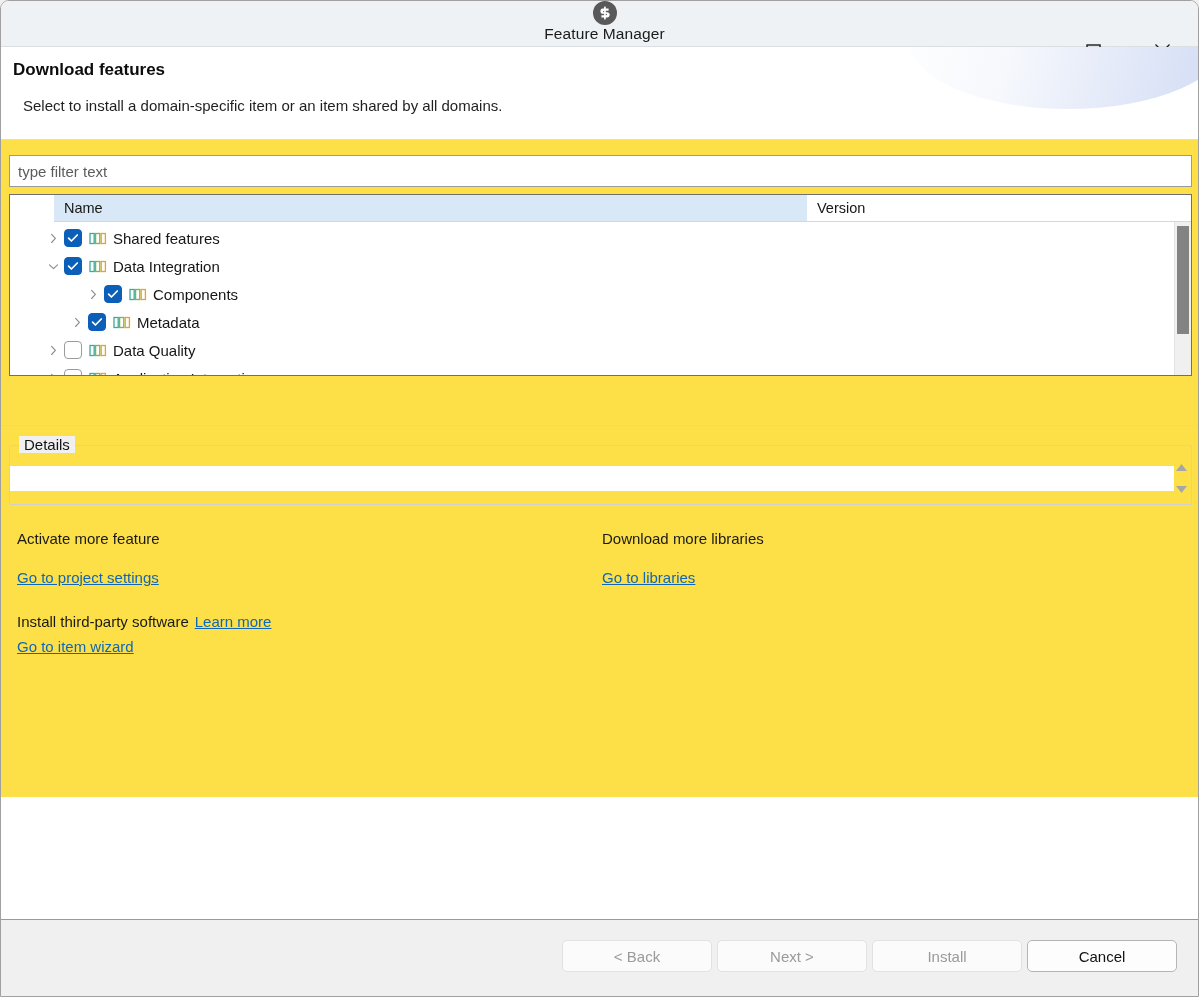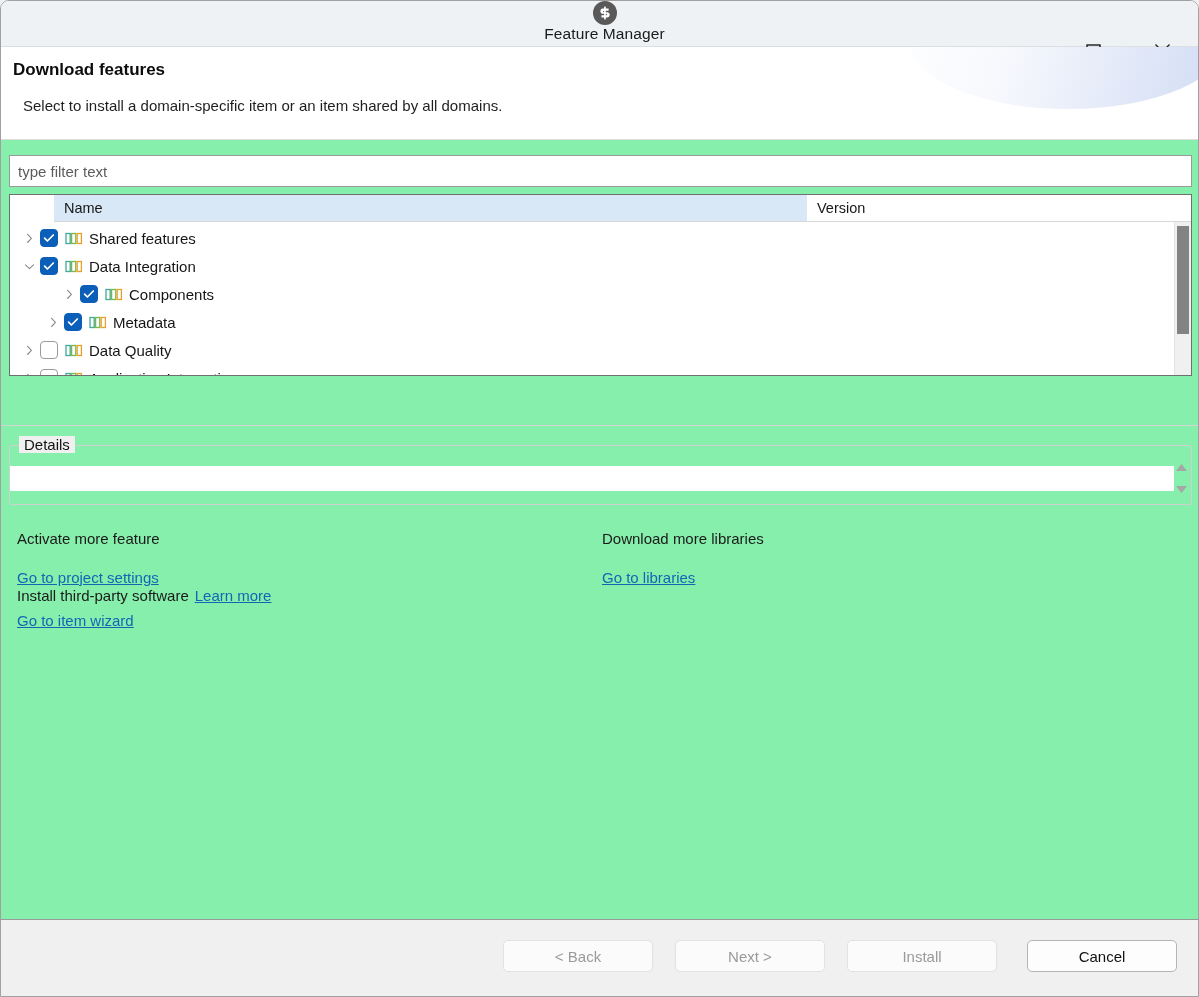--- a/index.html
+++ b/index.html
@@ -107,22 +107,22 @@
   .banner-sub {
     position: absolute;
     left: 22px; top: 50px;
     font-size: 15px;
     color: #1f1f1f;
   }
 
   
   .content {
     position: relative;
-    background: #86efac;
-    height: 858px;
+    background: #fde047;
+    height: 657px;
   }
 
   
   .filter-box {
     position: absolute;
     left: 8px; top: 15px;
     width: 1183px; height: 32px;
     background: #ffffff;
     border: 1px solid #9a9a9a;
     box-sizing: border-box;
@@ -179,20 +179,21 @@
     overflow: hidden;
     background: #ffffff;
   }
   .tree-rows { padding-top: 2px; }
   .tree-row {
     display: flex;
     align-items: center;
     height: 28px;
     padding-left: 8px;
     cursor: default;
+    margin-left: 24px;
   }
   .twisty {
     width: 22px;
     height: 28px;
     display: flex;
     align-items: center;
     justify-content: center;
     flex: none;
   }
   .twisty svg { display: block; }
@@ -303,42 +304,42 @@
     white-space: nowrap;
   }
   .lnk {
     font-size: 15px;
     color: #1267b5;
     text-decoration: underline;
     cursor: pointer;
     white-space: nowrap;
   }
   .row-gap-1 { margin-top: 22px; }
-  .row-gap-2 { }
+  .row-gap-2 { margin-top: 26px; }
   .row-gap-3 { margin-top: 8px; }
   .inline-row { display: flex; align-items: baseline; gap: 6px; }
 
   
   .footer-sep {
     position: absolute;
     left: 0; top: 918px;
     width: 1199px; height: 1px;
     background: #9a9a9a;
   }
   .footer {
     position: absolute;
     left: 0; top: 919px;
     width: 1199px; height: 77px;
     background: #f0f0f0;
   }
   .btn-row {
     position: absolute;
     right: 23px; top: 20px;
     display: flex;
-    gap: 22px;
+    gap: 5px;
   }
   .btn {
     width: 150px;
     height: 32px;
     border-radius: 5px;
     box-sizing: border-box;
     display: flex;
     align-items: center;
     justify-content: center;
     font-size: 15px;
@@ -346,21 +347,20 @@
     background: #fbfbfb;
   }
   .btn.disabled {
     border: 1px solid #e2e2e2;
     color: #9a9a9a;
   }
   .btn.enabled {
     border: 1px solid #b5b5b5;
     color: #121212;
     background: #fdfdfd;
-    margin-left: 8px;
   }
 </style>
 </head>
 <body>
 
 <div id="app">
   <div class="win-frame">
 
     <div class="titlebar">
       <div class="app-icon">

